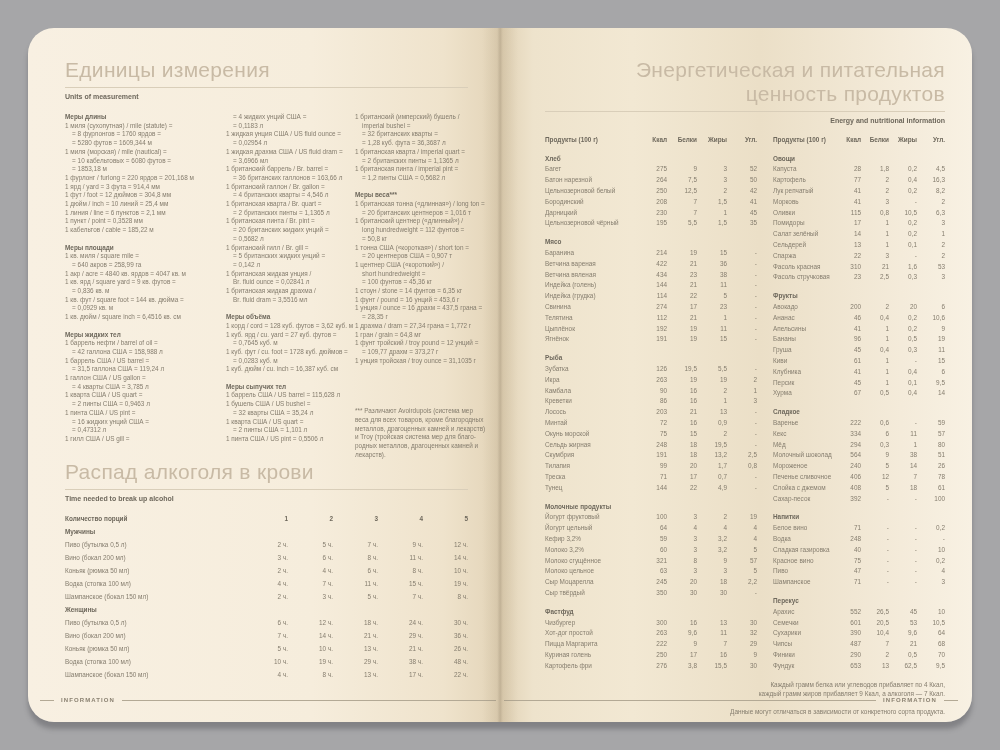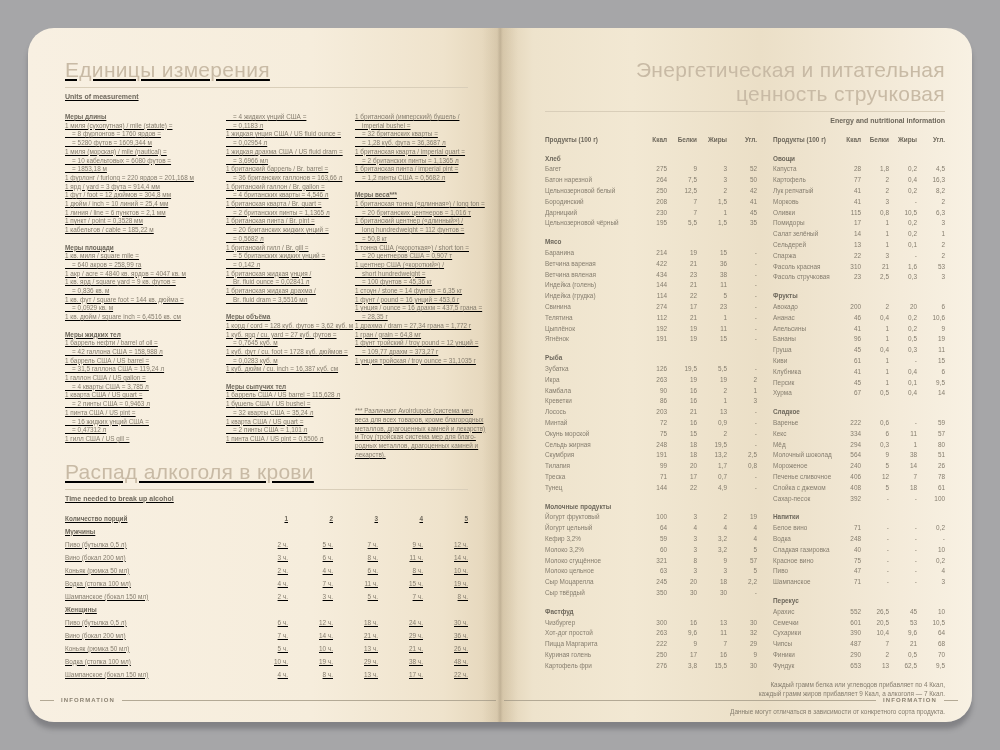--- a/index.html
+++ b/index.html
@@ -21,21 +21,21 @@
   .page-right{
     border-radius:0 26px 26px 0;
     background:linear-gradient(to right,#e0d1b4 0%,#eee3cc 7%,#f2e8d3 28%,#ebdfc7 55%,#f4ebda 85%,#f8f1e3 100%);
   }
   .gutter{
     position:absolute;left:50%;top:0;width:36px;height:100%;
     transform:translateX(-50%);pointer-events:none;
     background:linear-gradient(to right,rgba(110,88,55,0) 0%,rgba(110,88,55,.10) 42%,rgba(80,62,38,.22) 50%,rgba(110,88,55,.10) 58%,rgba(110,88,55,0) 100%);
   }
   .pin{position:absolute;top:30px;}
-  .page-left .pin{left:37px;right:32px;text-decoration:underline;}
+  .page-left .pin{left:37px;right:32px;}
   .page-right .pin{left:45px;right:27px;}
 
   .title{
     font-size:21px;font-weight:400;letter-spacing:.3px;color:#c8baa5;
     padding-bottom:5px;border-bottom:1px solid #d9ceb9;
   }
   .title.right{text-align:right;}
   .subtitle{font-size:7px;font-weight:bold;color:#6e685c;margin-top:5px;}
   .subtitle.right{text-align:right;}
 
@@ -324,21 +324,21 @@
     </div>
     <div class="pfoot">
       <span class="fline short"></span>
       <span>INFORMATION</span>
       <span class="fline"></span>
     </div>
   </div>
 
   <div class="page page-right">
     <div class="pin">
-      <div class="title right">Энергетическая и питательная ценность стручковая</div>
+      <div class="title right">Энергетическая и питательная ценность продуктов</div>
       <div class="subtitle right">Energy and nutritional information</div>
       <div class="food">
         <div id="food-left">
             <div class="frow fhead">
               <span class="fname">Продукты (100 г)</span>
               <span class="fv">Ккал</span>
               <span class="fv">Белки</span>
               <span class="fv">Жиры</span>
               <span class="fv">Угл.</span>
             </div>

